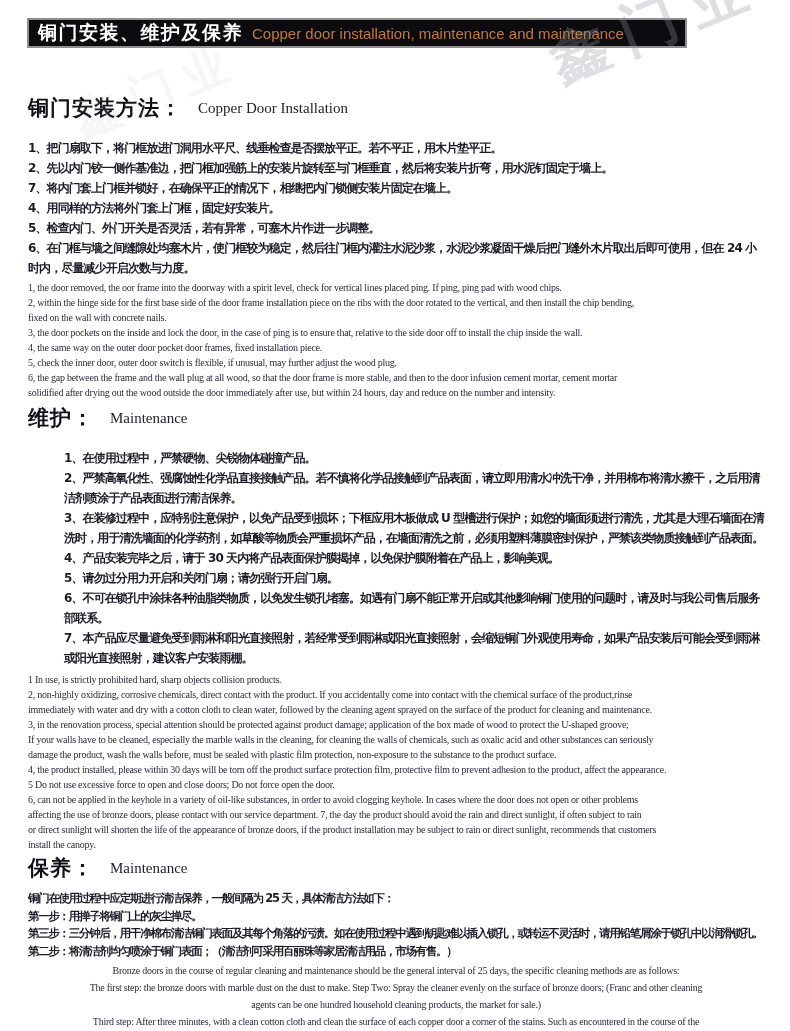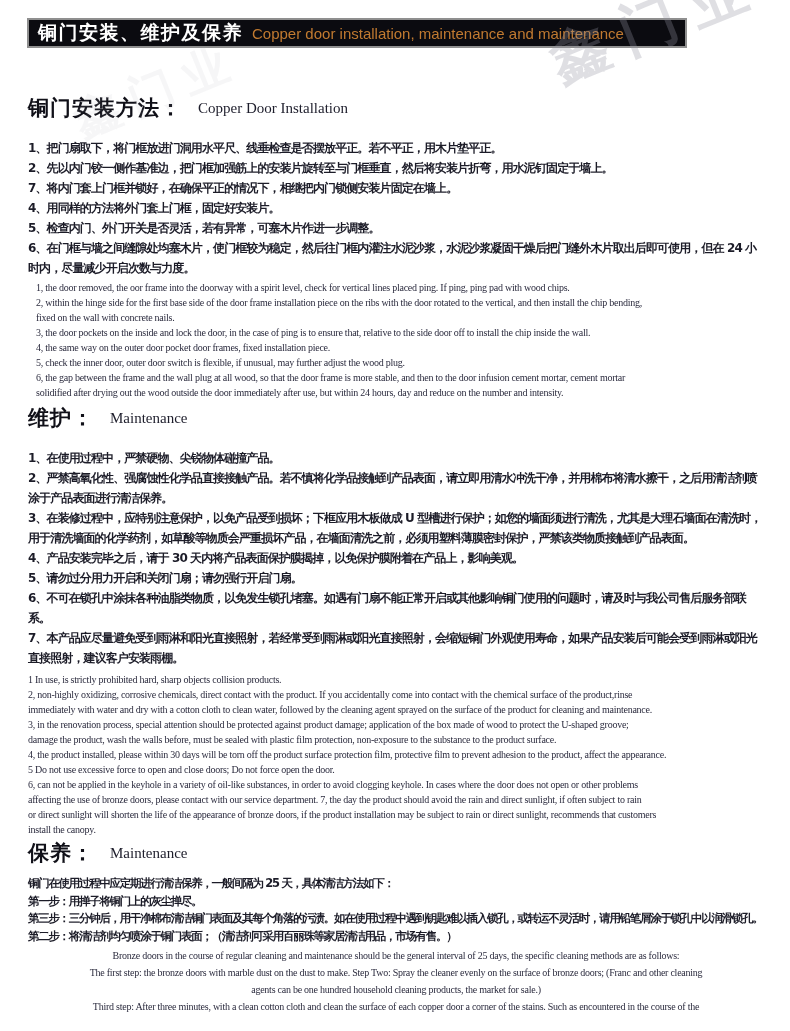--- a/index.html
+++ b/index.html
@@ -35,24 +35,24 @@
   .zh-list .item{
     font-size:12px;font-weight:600;color:#1c1c28;line-height:20px;letter-spacing:-0.9px;
   }
   .en-list .line{
     font-family:"Liberation Serif", serif;font-size:10px;letter-spacing:-0.25px;
     color:#2b2b3e;line-height:15px;white-space:nowrap;
   }
 
   .sec-install{margin-top:46px;}
   .install-zh{margin-top:16px;}
-  .install-en{margin-top:2px;margin-left:8px;}
+  .install-en{margin-top:2px;}
 
   .sec-maint{margin-top:4px;}
-  .maint-zh{margin-top:16px;}
+  .maint-zh{margin-top:16px;margin-left:36px;}
   .maint-en{margin-top:4px;}
 
   .sec-care{margin-top:2px;}
   .care-zh{margin-top:8px;}
   .care-zh .item{font-size:11.5px;letter-spacing:-1.3px;line-height:17.5px;}
   .care-en{margin-top:2px;}
   .care-en .line{line-height:17px;text-align:center;}
 </style>
 </head>
 <body>
@@ -106,20 +106,21 @@
         <div class="item">4、产品安装完毕之后，请于 30 天内将产品表面保护膜揭掉，以免保护膜附着在产品上，影响美观。</div>
         <div class="item">5、请勿过分用力开启和关闭门扇；请勿强行开启门扇。</div>
         <div class="item">6、不可在锁孔中涂抹各种油脂类物质，以免发生锁孔堵塞。如遇有门扇不能正常开启或其他影响铜门使用的问题时，请及时与我公司售后服务部联系。</div>
         <div class="item">7、本产品应尽量避免受到雨淋和阳光直接照射，若经常受到雨淋或阳光直接照射，会缩短铜门外观使用寿命，如果产品安装后可能会受到雨淋或阳光直接照射，建议客户安装雨棚。</div>
       </div>
       <div class="en-list maint-en">
         <div class="line">1 In use, is strictly prohibited hard, sharp objects collision products.</div>
         <div class="line">2, non-highly oxidizing, corrosive chemicals, direct contact with the product. If you accidentally come into contact with the chemical surface of the product,rinse</div>
         <div class="line">immediately with water and dry with a cotton cloth to clean water, followed by the cleaning agent sprayed on the surface of the product for cleaning and maintenance.</div>
         <div class="line">3, in the renovation process, special attention should be protected against product damage; application of the box made of wood to protect the U-shaped groove;</div>
+        <div class="line">If your walls have to be cleaned, especially the marble walls in the cleaning, for cleaning the walls of chemicals, such as oxalic acid and other substances can seriously</div>
         <div class="line">damage the product, wash the walls before, must be sealed with plastic film protection, non-exposure to the substance to the product surface.</div>
         <div class="line">4, the product installed, please within 30 days will be torn off the product surface protection film, protective film to prevent adhesion to the product, affect the appearance.</div>
         <div class="line">5 Do not use excessive force to open and close doors; Do not force open the door.</div>
         <div class="line">6, can not be applied in the keyhole in a variety of oil-like substances, in order to avoid clogging keyhole. In cases where the door does not open or other problems</div>
         <div class="line">affecting the use of bronze doors, please contact with our service department. 7, the day the product should avoid the rain and direct sunlight, if often subject to rain</div>
         <div class="line">or direct sunlight will shorten the life of the appearance of bronze doors, if the product installation may be subject to rain or direct sunlight, recommends that customers</div>
         <div class="line">install the canopy.</div>
       </div>
     </section>
 

